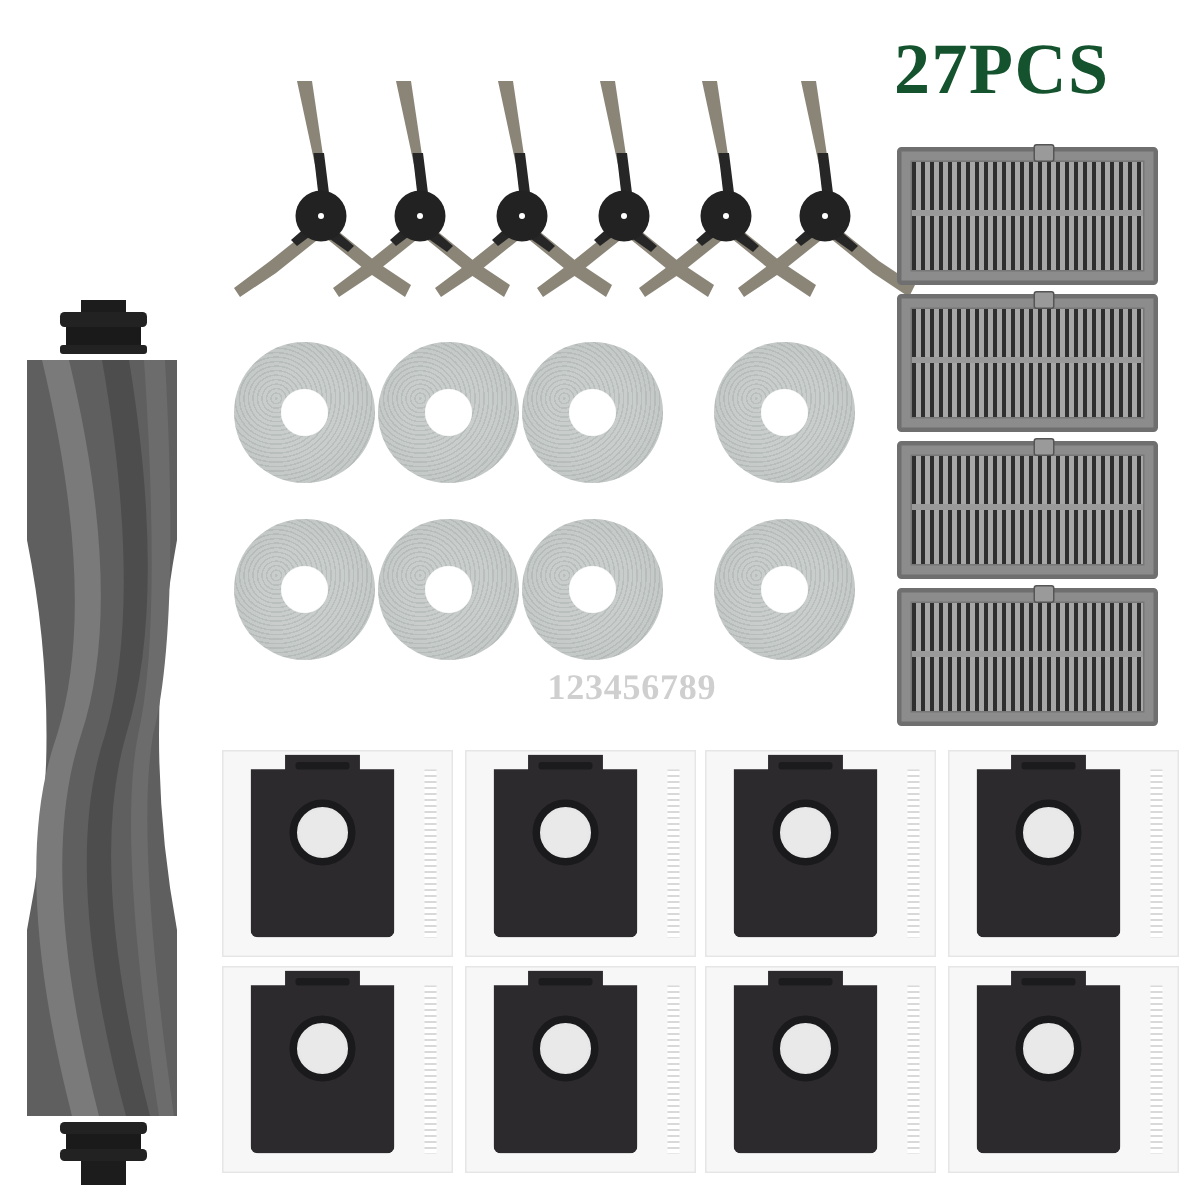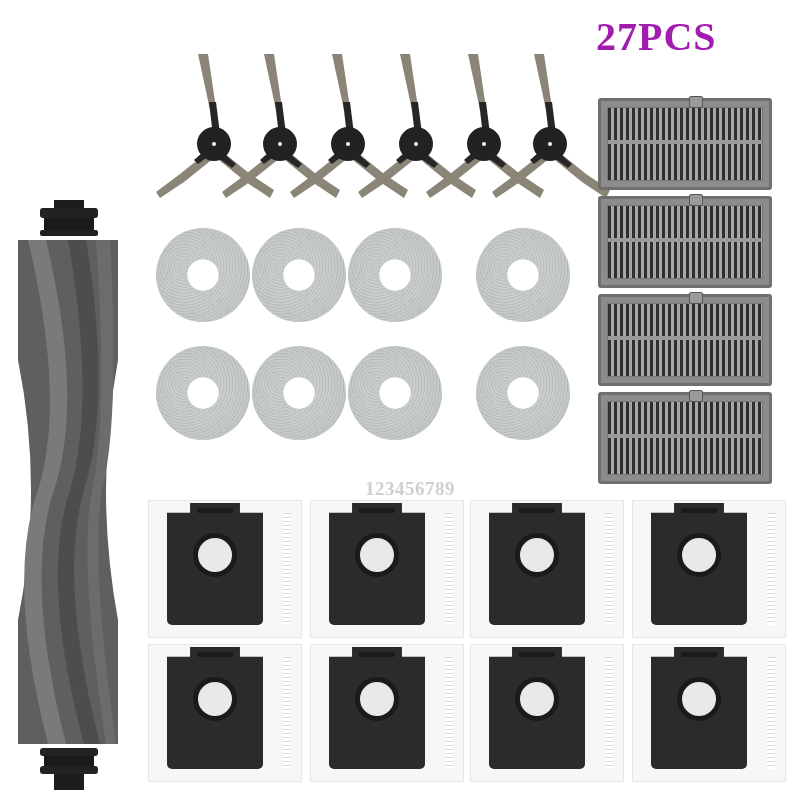--- a/index.html
+++ b/index.html
@@ -1,27 +1,27 @@
 <!DOCTYPE html>
 <html><head>
 <meta charset="utf-8">
 <style>
   * { box-sizing: border-box; margin: 0; padding: 0; }
   html, body { width: 800px; height: 800px; background: #ffffff; overflow: hidden; }
   body { position: relative; font-family: "DejaVu Serif", serif; }
 
   .title {
-    position: absolute; left: 596px; top: 12px; width: 170px; height: 50px;
-    font-family: "Liberation Serif", serif; font-weight: bold; font-size: 40px;
-    color: #a21caf; letter-spacing: 1px; line-height: 50px;
+    position: absolute; left: 596px; top: 22px; width: 170px; height: 50px;
+    font-family: "Liberation Serif", serif; font-weight: bold; font-size: 48px;
+    color: #14532d; letter-spacing: 1px; line-height: 50px;
   }
   .watermark {
     position: absolute; left: 365px; top: 446px;
-    font-family: "Liberation Serif", serif; font-weight: bold; font-size: 19px;
-    color: #cfcfcf; letter-spacing: 0.5px; margin-top: 32px;
+    font-family: "Liberation Serif", serif; font-weight: bold; font-size: 24px;
+    color: #cfcfcf; letter-spacing: 0.5px;
   }
 
   
   .brush { position: absolute; width: 130px; height: 160px; }
   .brush svg { width: 100%; height: 100%; }
 
   
   .roller { position: absolute; left: 14px; top: 200px; width: 110px; height: 590px; }
   .roller svg { width: 100%; height: 100%; }
 

